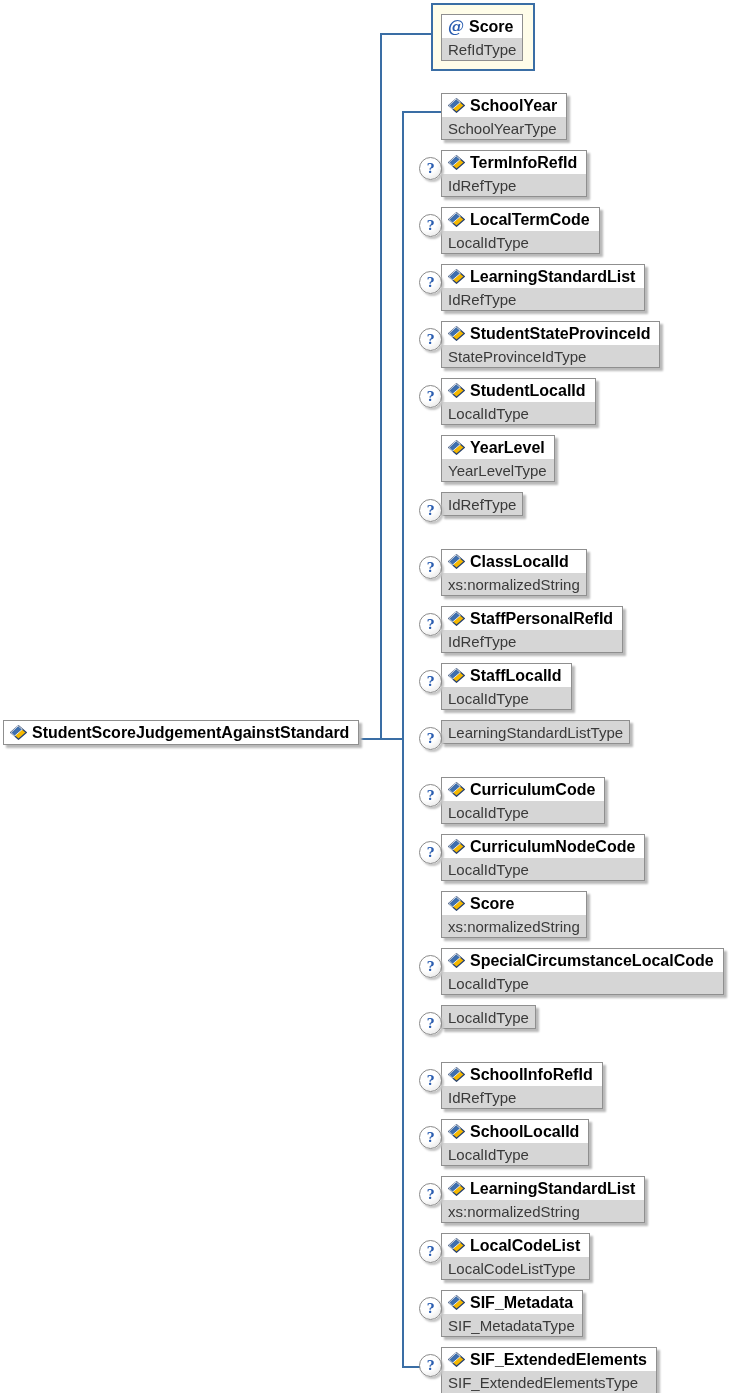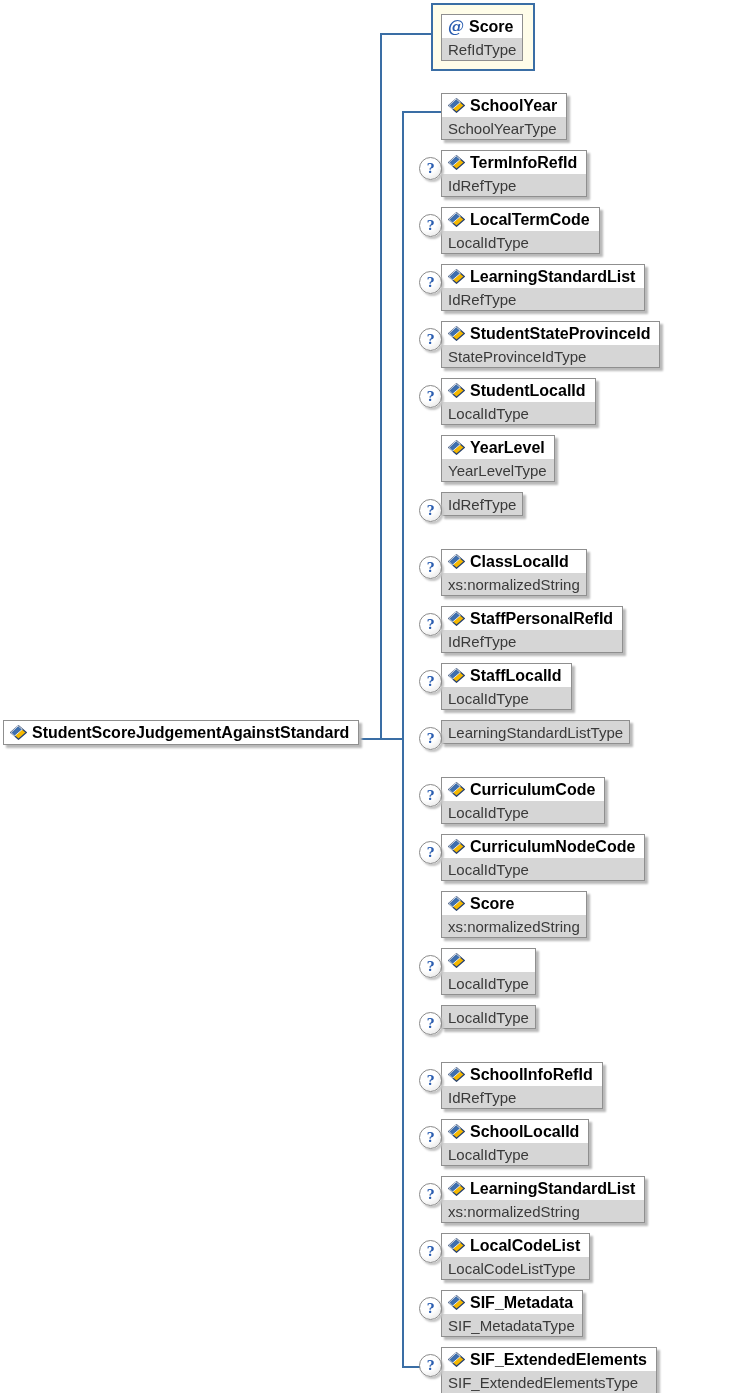--- a/index.html
+++ b/index.html
@@ -173,20 +173,21 @@
               <polygon points="8.5,0.7 16.3,7.5 8.5,14.3 0.7,7.5" fill="#f5b800" stroke="#26406e" stroke-width="1.2"></polygon>
               <polygon points="8.2,0.9 12.3,4.4 4.4,11.2 1,7.5" fill="#3f6fae" stroke="#ffffff" stroke-width="0.8"></polygon>
             </svg>
             <span>Score</span>
           </div><div class="type">xs:normalizedString</div></div></div>
       <div class="row" style="top: 948px;"><div class="opt-badge">?</div><div class="node"><div class="title">
             <svg class="elem-icon" width="17" height="15" viewBox="0 0 17 15">
               <polygon points="8.5,0.7 16.3,7.5 8.5,14.3 0.7,7.5" fill="#f5b800" stroke="#26406e" stroke-width="1.2"></polygon>
               <polygon points="8.2,0.9 12.3,4.4 4.4,11.2 1,7.5" fill="#3f6fae" stroke="#ffffff" stroke-width="0.8"></polygon>
             </svg>
+            <span>SpecialCircumstanceLocalCode</span>
           </div><div class="type">LocalIdType</div></div></div>
       <div class="row" style="top: 1005px;"><div class="opt-badge">?</div><div class="node"><div class="type">LocalIdType</div></div></div>
       <div class="row" style="top: 1062px;"><div class="opt-badge">?</div><div class="node"><div class="title">
             <svg class="elem-icon" width="17" height="15" viewBox="0 0 17 15">
               <polygon points="8.5,0.7 16.3,7.5 8.5,14.3 0.7,7.5" fill="#f5b800" stroke="#26406e" stroke-width="1.2"></polygon>
               <polygon points="8.2,0.9 12.3,4.4 4.4,11.2 1,7.5" fill="#3f6fae" stroke="#ffffff" stroke-width="0.8"></polygon>
             </svg>
             <span>SchoolInfoRefId</span>
           </div><div class="type">IdRefType</div></div></div>
       <div class="row" style="top: 1119px;"><div class="opt-badge">?</div><div class="node"><div class="title">

